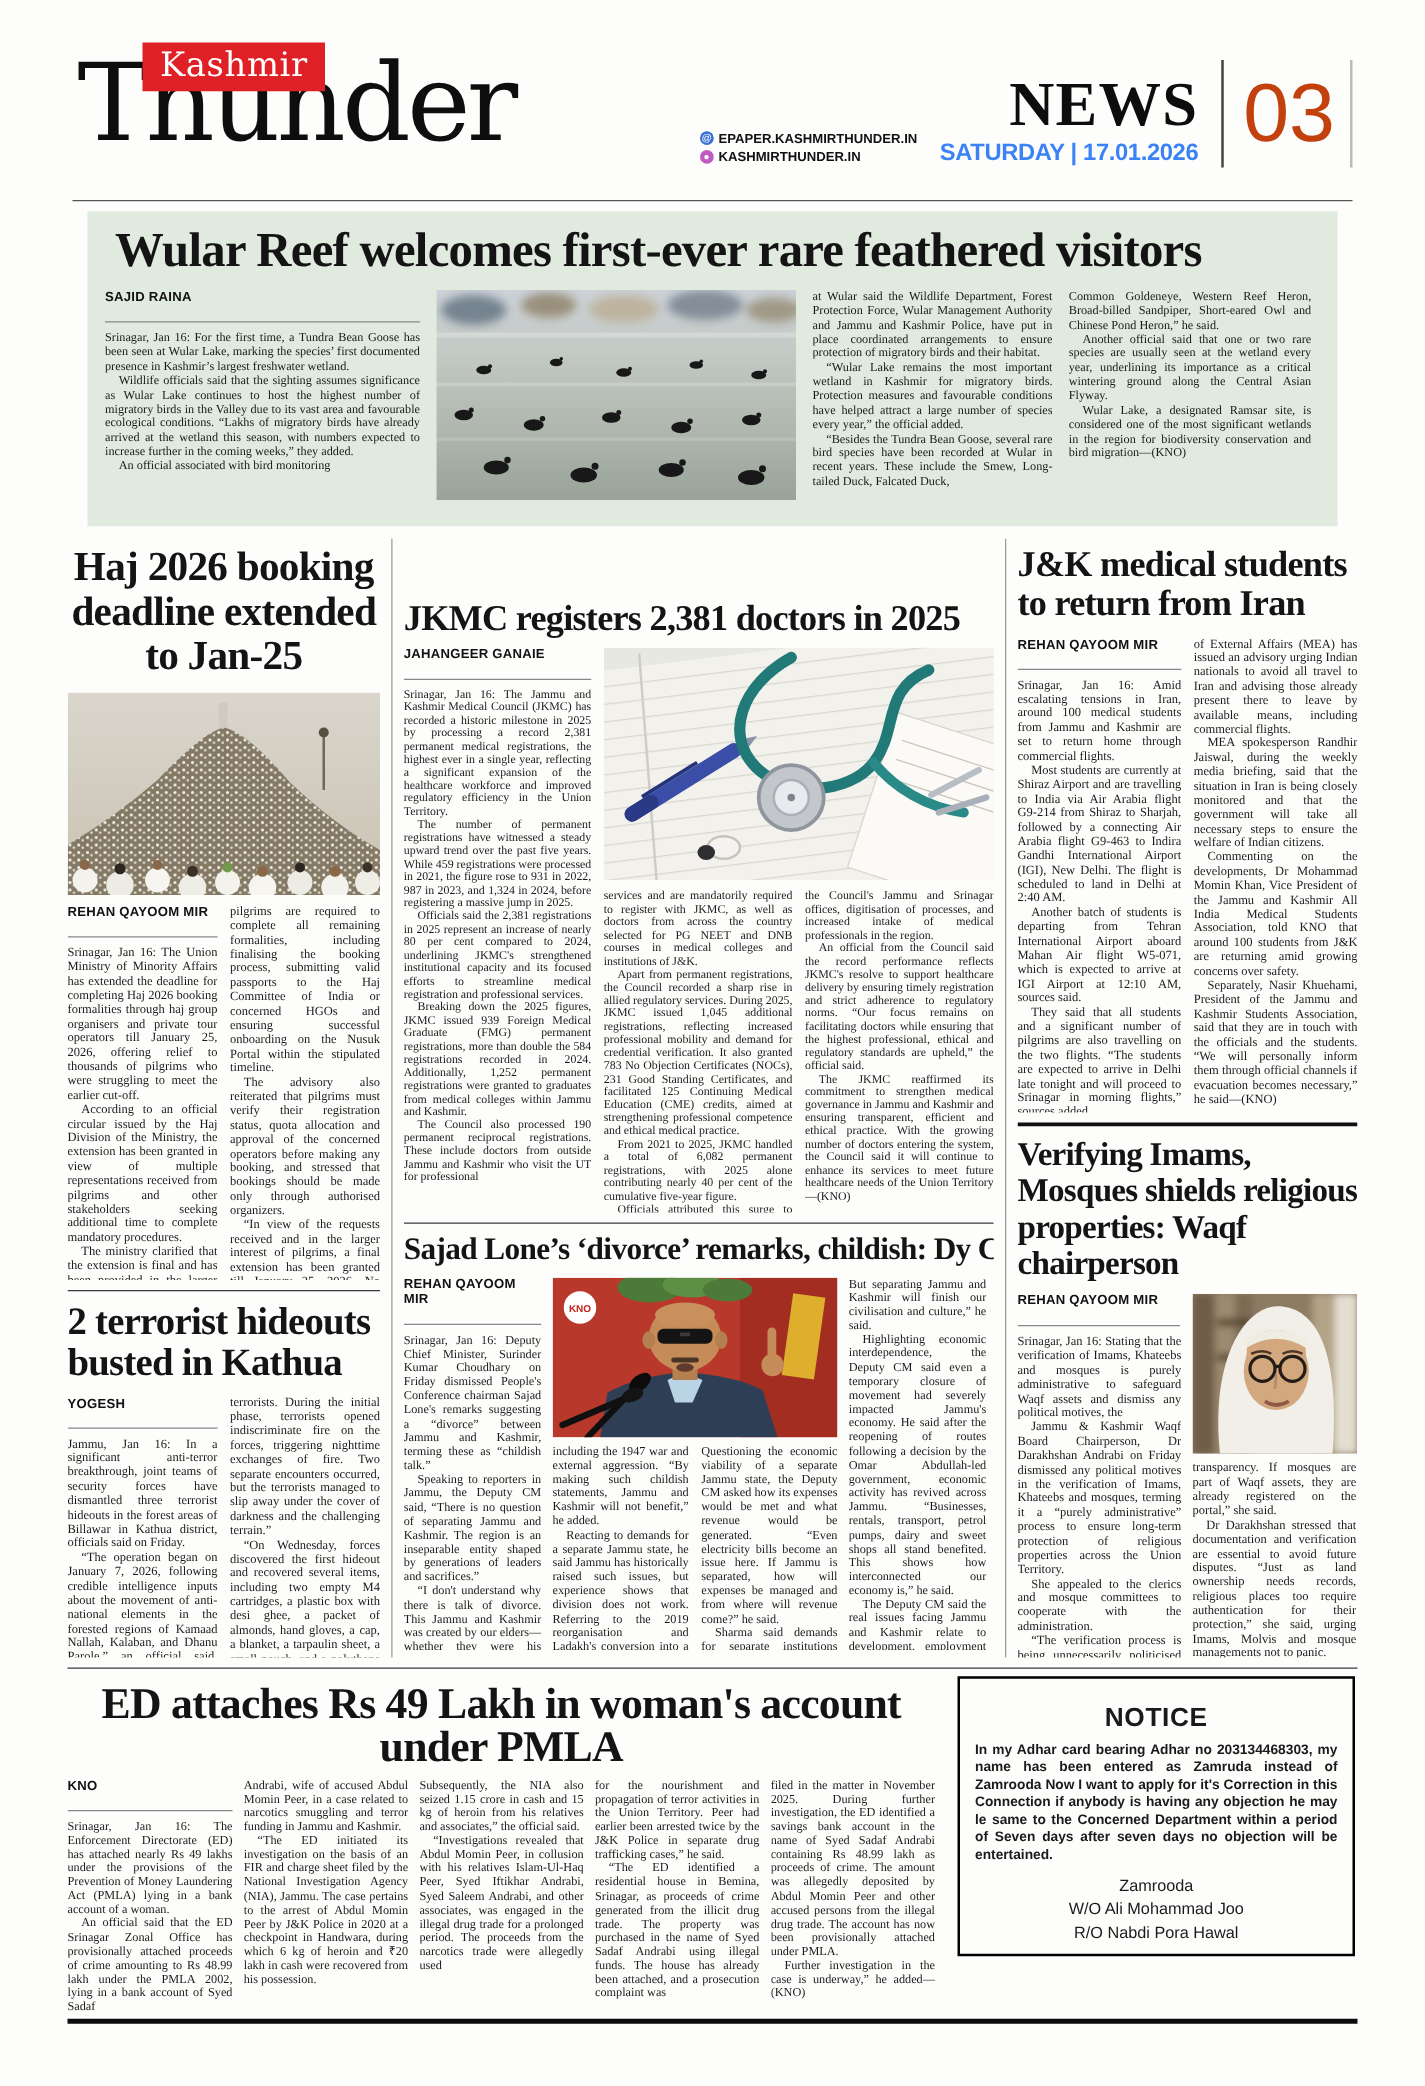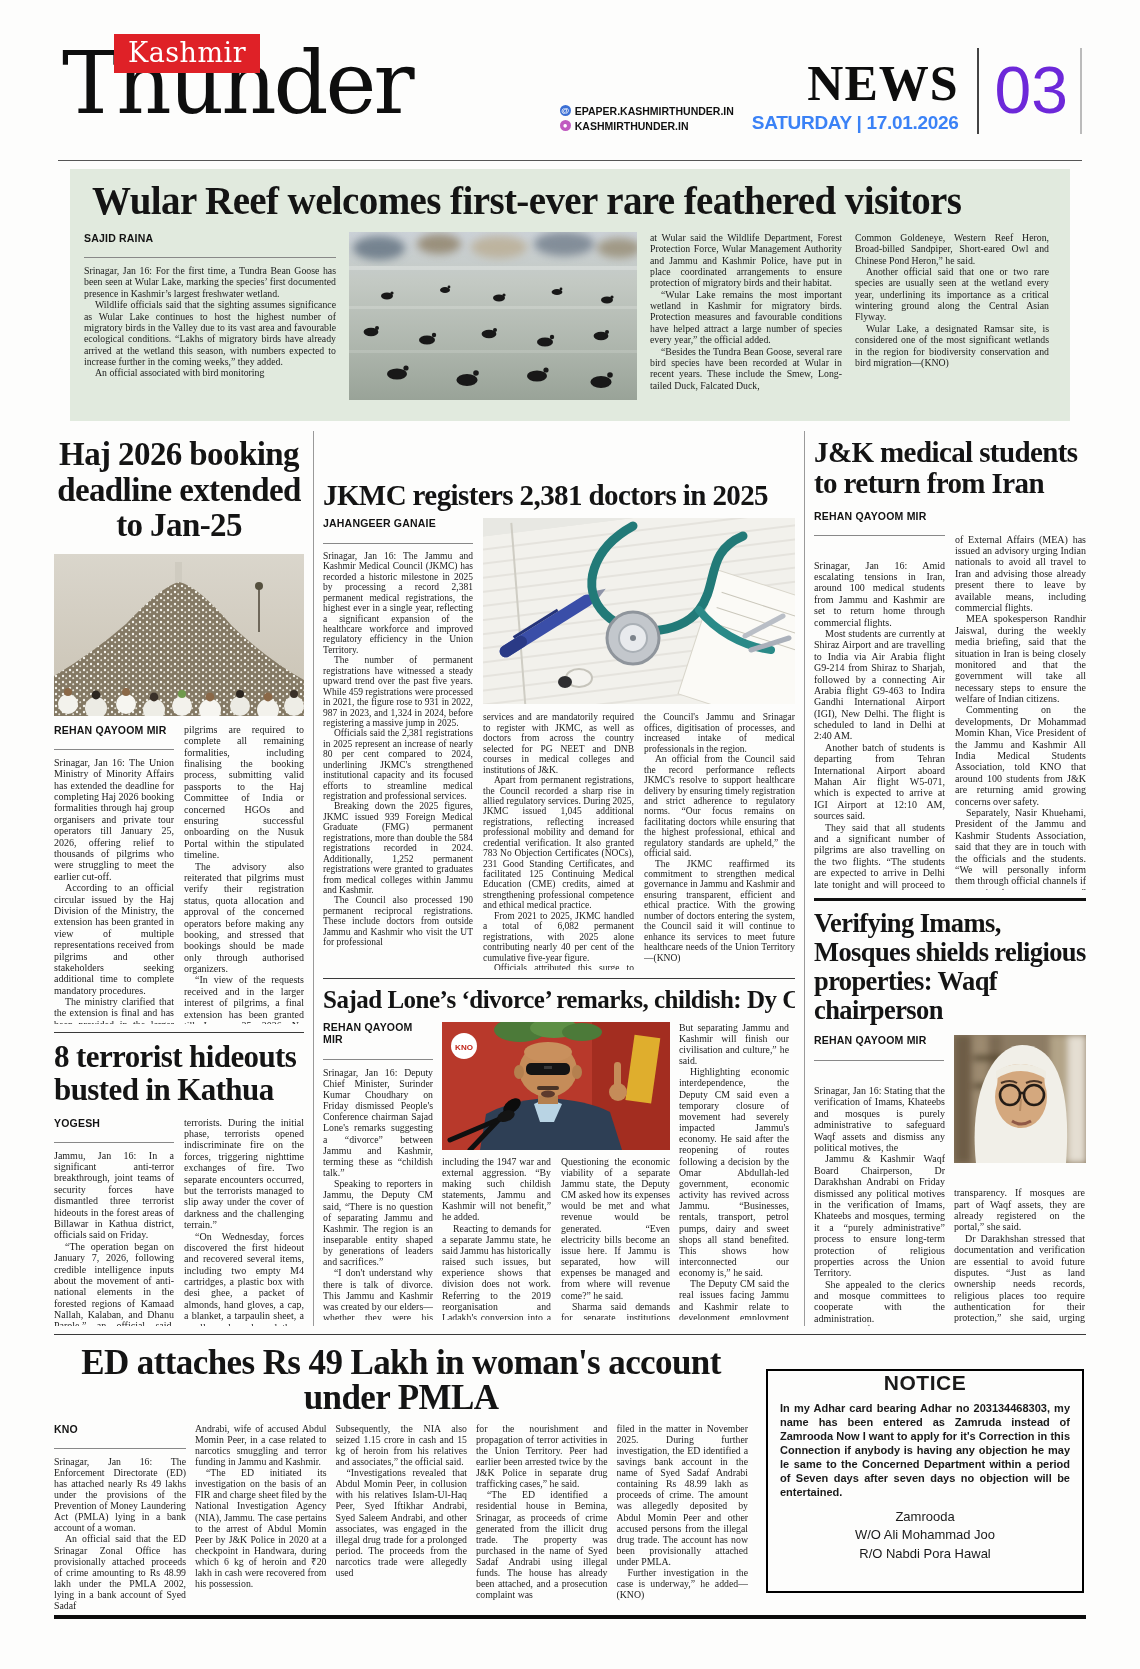--- a/index.html
+++ b/index.html
@@ -14,21 +14,21 @@
   .mast-right{display:flex;align-items:flex-end;gap:18px;margin-top:14px;}
   .mast-links{font-family:"Liberation Sans",sans-serif;font-weight:700;font-size:10.5px;color:#111;
               display:flex;flex-direction:column;gap:3px;margin-bottom:2px;}
   .mast-link{display:flex;align-items:center;gap:4px;}
   .dot-icon{width:11px;height:11px;border-radius:50%;display:inline-block;color:#fff;font-size:8px;line-height:11px;text-align:center;font-family:"Liberation Sans",sans-serif;}
   .dot-blue{background:#3b6fd4;}
   .dot-pink{background:#c05ac0;}
   .news-block{text-align:right;}
   .news-word{font-family:"Liberation Serif",serif;font-size:50px;line-height:0.95;font-weight:600;letter-spacing:1px;color:#0d0d0d;}
   .date-line{font-family:"Liberation Sans",sans-serif;font-weight:700;font-size:19px;letter-spacing:-0.3px;margin-top:4px;color:#3b82f6;}
-  .pageno{font-family:"Liberation Sans",sans-serif;font-size:66px;line-height:1.3;color:#6d28d9;
+  .pageno{font-family:"Liberation Sans",sans-serif;font-size:66px;line-height:1.3;color:#c2410c;
           border-left:2px solid #444;border-right:2px solid #bbb;padding:0 12px 0 16px;}
   .mast-rule{border:none;border-top:1.5px solid #555;margin:14px 58px 0 58px;}
   
   .headline{font-family:"Liberation Serif",serif;font-weight:700;color:#141414;margin:0;letter-spacing:-0.6px;}
   .byline{font-family:"Liberation Sans",sans-serif;font-weight:700;font-size:10.5px;color:#121212;
           border-bottom:1.5px solid #888;padding-bottom:13px;margin-bottom:7px;letter-spacing:0.2px;}
   .coltext{text-align:justify;overflow:hidden;}
   .coltext p{margin:0;text-indent:11px;}
   .coltext p:first-of-type{text-indent:0;}
   figure{margin:0;overflow:hidden;}
@@ -71,36 +71,36 @@
   .sajad-body{display:flex;gap:9px;height:298px;overflow:hidden;}
   .sajad-c{font-size:9.8px;line-height:1.14;}
   .sajad-c1{width:110px;flex:none;}
   .sajad-mid{width:228px;flex:none;}
   .sajad-fig{width:228px;height:128px;margin-bottom:6px;}
   .sajad-mid .coltext{width:109px;}
   .sajad-c4{width:110px;flex:none;}
   
   .iran-head{font-size:29px;line-height:1.08;margin:6px 0 10px;}
   .iran-body{height:380px;overflow:hidden;}
-  .zone-right .coltext{font-size:10px;line-height:1.14;width:131px;margin-top:24px;}
+  .zone-right .coltext{font-size:10px;line-height:1.14;width:131px;}
   
   .waqf-head{font-size:26.5px;line-height:1.1;margin:6px 0 10px;}
   .waqf-body{display:flex;gap:10px;height:322px;overflow:hidden;}
   .waqf-c1{width:130px;flex:none;font-size:9.5px;line-height:1.13;}
   .waqf-right{width:132px;flex:none;}
   .waqf-fig{width:132px;height:128px;margin-bottom:6px;}
   .waqf-c2{width:132px;font-size:9.5px;line-height:1.13;}
   
   .bottom-rule{border:none;border-top:1px solid #3a3a3a;margin:8px 54px 0;}
   .bottom-grid{display:flex;gap:18px;margin:6px 54px 0;height:262px;}
   .ed{width:694px;flex:none;}
   .ed-head{font-size:35px;line-height:1;text-align:center;margin:4px 0 8px;}
   .ed-body{display:flex;gap:9px;height:204px;overflow:hidden;}
   .ed-body .coltext{width:132px;font-size:9.8px;line-height:1.13;}
-  .notice{width:318px;flex:none;border:2.5px solid #000;padding:0 12px;box-sizing:border-box;height:224px;margin-top:28px;
+  .notice{width:318px;flex:none;border:2.5px solid #000;padding:20px 12px;box-sizing:border-box;height:224px;
           font-family:"Liberation Sans",sans-serif;}
   .notice-title{text-align:center;font-size:21px;font-weight:700;letter-spacing:0.5px;margin:0 0 6px;}
   .notice-body{font-size:11px;font-weight:700;line-height:1.28;text-align:justify;margin:0 0 8px;}
   .notice-sig{text-align:center;font-weight:400;font-size:13px;line-height:1.45;}
   .page-bottom-bar{height:4px;background:#0c0c0c;margin:12px 54px 0;}
 </style>
 </head>
 <body>
 
 <div class="page">
@@ -266,21 +266,21 @@
           </div>
           <div class="coltext">
               <p>pilgrims are required to complete all remaining formalities, including finalising the booking process, submitting valid passports to the Haj Committee of India or concerned HGOs and ensuring successful onboarding on the Nusuk Portal within the stipulated timeline.</p>
               <p>The advisory also reiterated that pilgrims must verify their registration status, quota allocation and approval of the concerned operators before making any booking, and stressed that bookings should be made only through authorised organizers.</p>
               <p>“In view of the requests received and in the larger interest of pilgrims, a final extension has been granted till January 25, 2026. No further extension shall be allowed beyond this date under any circumstances,” a senior official at Haj House Srinagar told KNO—(KNO)</p>
             </div>
         </div>
       </article>
       <hr class="h-rule">
       <article>
-        <h2 class="headline kathua-head">8 terrorist hideouts busted in Kathua</h2>
+        <h2 class="headline kathua-head">2 terrorist hideouts busted in Kathua</h2>
         <div class="cols-2 kathua-body">
           <div>
             <div class="byline">YOGESH</div>
             <div class="coltext">
                 <p>Jammu, Jan 16: In a significant anti-terror breakthrough, joint teams of security forces have dismantled three terrorist hideouts in the forest areas of Billawar in Kathua district, officials said on Friday.</p>
                 <p>“The operation began on January 7, 2026, following credible intelligence inputs about the movement of anti-national elements in the forested regions of Kamaad Nallah, Kalaban, and Dhanu Parole,” an official said, adding, “Security personnel launched a large-scale search to neutralize the suspected</p>
               </div>
           </div>
           <div>
             <div class="coltext">

